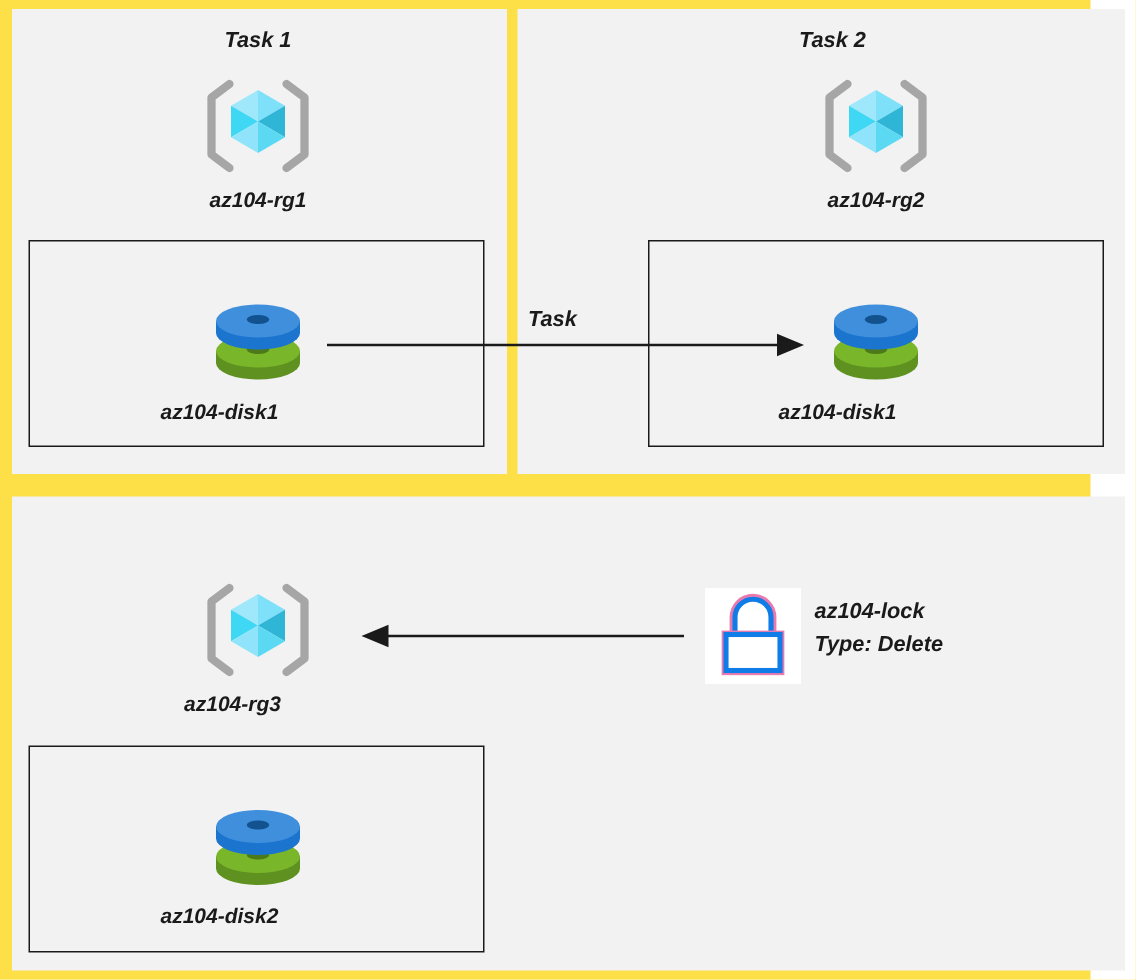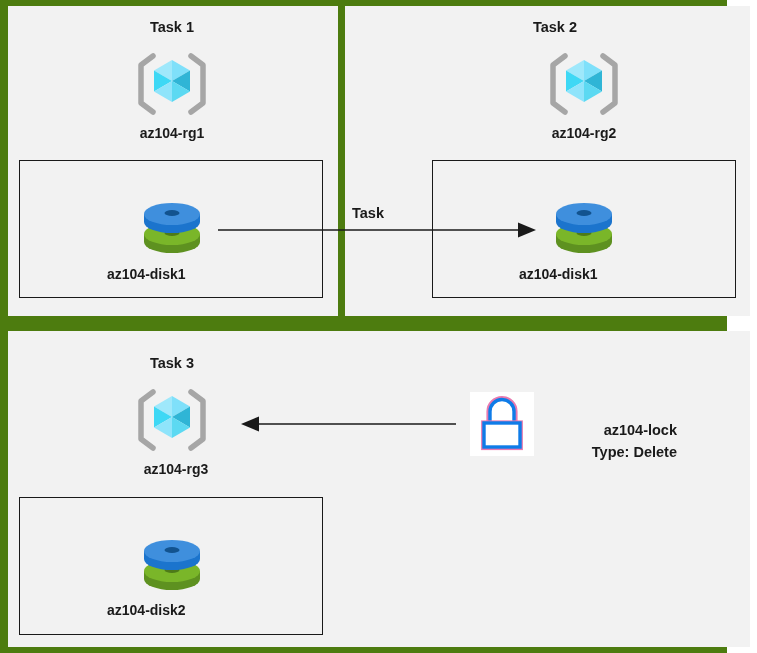--- a/index.html
+++ b/index.html
@@ -12,21 +12,22 @@
     height: 653px;
     position: relative;
     font-family: "Liberation Sans", sans-serif;
     overflow: hidden;
   }
   .canvas {
     position: absolute;
     left: 0; top: 0;
     width: 727px;
     height: 653px;
-    background: #4d7c0f;
+    background: #fde047;
+    font-style: italic;
   }
   
   .panel {
     position: absolute;
     background: #f2f2f2;
   }
   #panel-task1 { left: 8px;   top: 6px;   width: 330px; height: 310px; }
   #panel-task2 { left: 345px; top: 6px;   width: 405px; height: 310px; }
   #panel-task3 { left: 8px;   top: 331px; width: 742px; height: 316px; }
 
@@ -46,21 +47,21 @@
   .rg-label {
     position: absolute;
     font-size: 14px;
     font-weight: bold;
     color: #1a1a1a;
     text-align: center;
     white-space: nowrap;
   }
   #label-rg1 { left: 107px; top: 125px; width: 130px; text-align: center; }
   #label-rg2 { left: 519px; top: 125px; width: 130px; }
-  #label-rg3 { left: 111px; top: 461px; width: 130px; }
+  #label-rg3 { left: 90px; top: 461px; width: 130px; }
 
   .disk-label {
     position: absolute;
     font-size: 14px;
     font-weight: bold;
     color: #1a1a1a;
     text-align: left;
     white-space: nowrap;
   }
   #label-disk1a { left: 107px; top: 266px; width: 130px; }
@@ -107,22 +108,21 @@
     background: #ffffff;
   }
   #lock-tile svg { display: block; }
 
   .lock-text {
     position: absolute;
     font-size: 14.5px;
     font-weight: bold;
     color: #1a1a1a;
     white-space: nowrap;
-    text-align: right;
-    margin-top: 22px;
+    text-align: left;
   }
   #lock-name { left: 543px; top: 400px; width: 134px; }
   #lock-type { left: 543px; top: 422px; width: 134px; }
 
   
   .arrow-svg { position: absolute; overflow: visible; }
   #arrow-move { left: 218px; top: 210px; width: 320px; height: 44px; }
   #arrow-lock { left: 238px; top: 410px; width: 218px; height: 30px; }
 
   .move-label {
@@ -224,21 +224,20 @@
 
   <svg class="arrow-svg" id="arrow-move" viewBox="0 0 320 44" width="320" height="44">
     <line x1="0" y1="20" x2="302" y2="20" stroke="#1a1a1a" stroke-width="1.6"></line>
     <polygon points="318,20 300,12.5 300,27.5" fill="#1a1a1a"></polygon>
   </svg>
 
   <div class="move-label">Task</div>
 
   <div class="panel" id="panel-task3"></div>
 
-  <div class="task-title" id="title-task3">Task 3</div>
 
   <div class="icon-rg" id="icon-rg3">
     <svg viewBox="0 0 74 64" width="74" height="64">
       <path d="M18 4 L6 13 L6 51 L18 60" fill="none" stroke="#a6a6a6" stroke-width="5.5" stroke-linecap="round" stroke-linejoin="round"></path>
       <path d="M56 4 L68 13 L68 51 L56 60" fill="none" stroke="#a6a6a6" stroke-width="5.5" stroke-linecap="round" stroke-linejoin="round"></path>
       <polygon points="37,8 19,18.5 37,29 " fill="#9fe8fb"></polygon>
       <polygon points="37,8 55,18.5 37,29 " fill="#7fe0fa"></polygon>
       <polygon points="19,18.5 19,39.5 37,29 " fill="#3ed8f5"></polygon>
       <polygon points="55,18.5 55,39.5 37,29 " fill="#2fb5d6"></polygon>
       <polygon points="19,39.5 37,50 37,29 " fill="#8fe4fb"></polygon>

